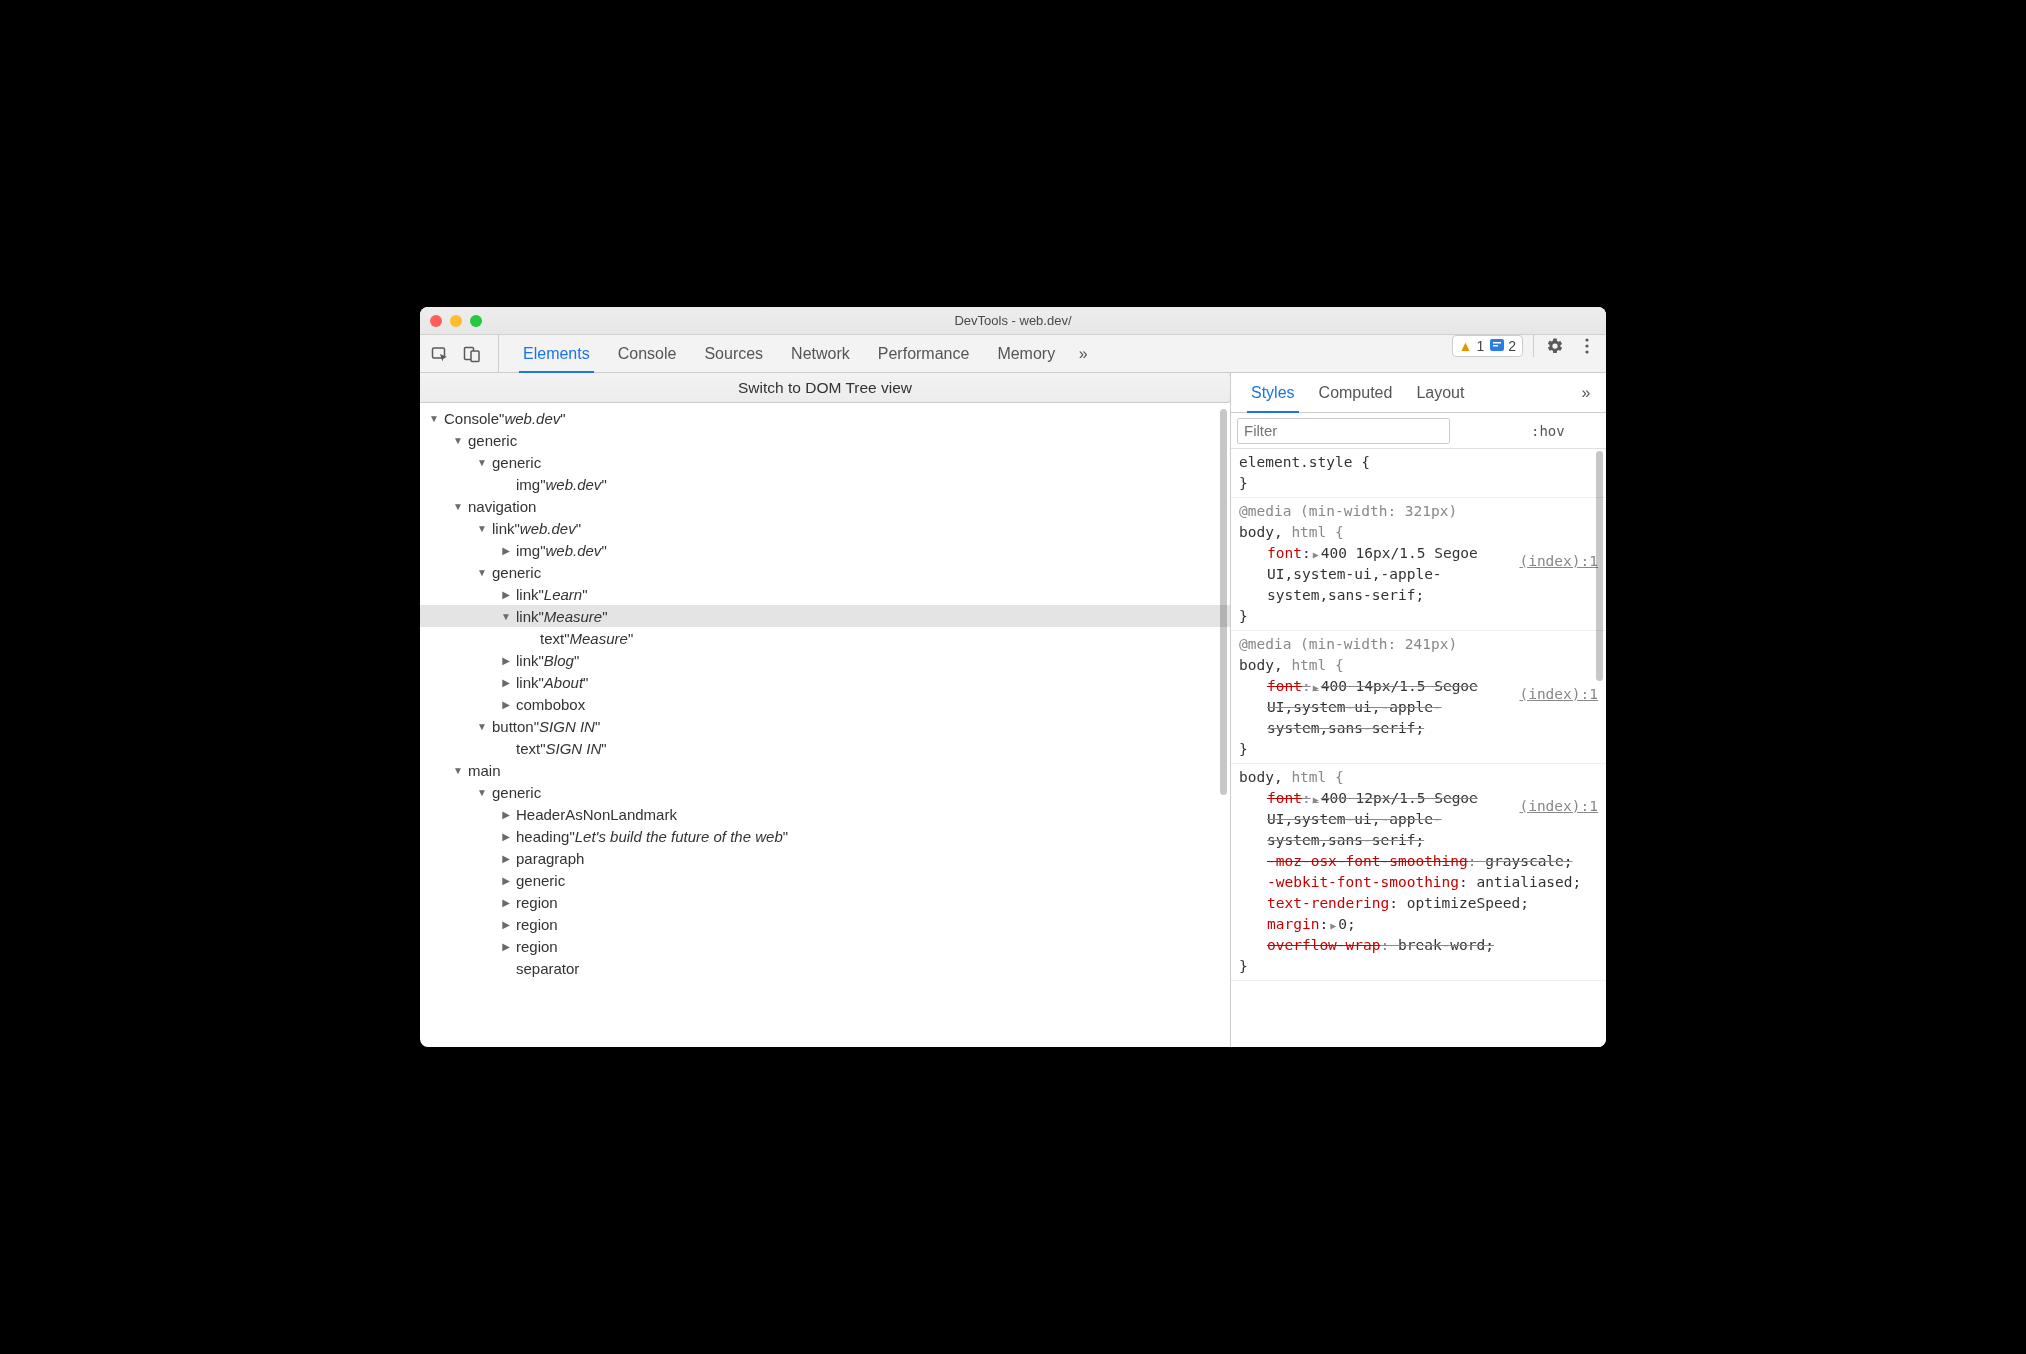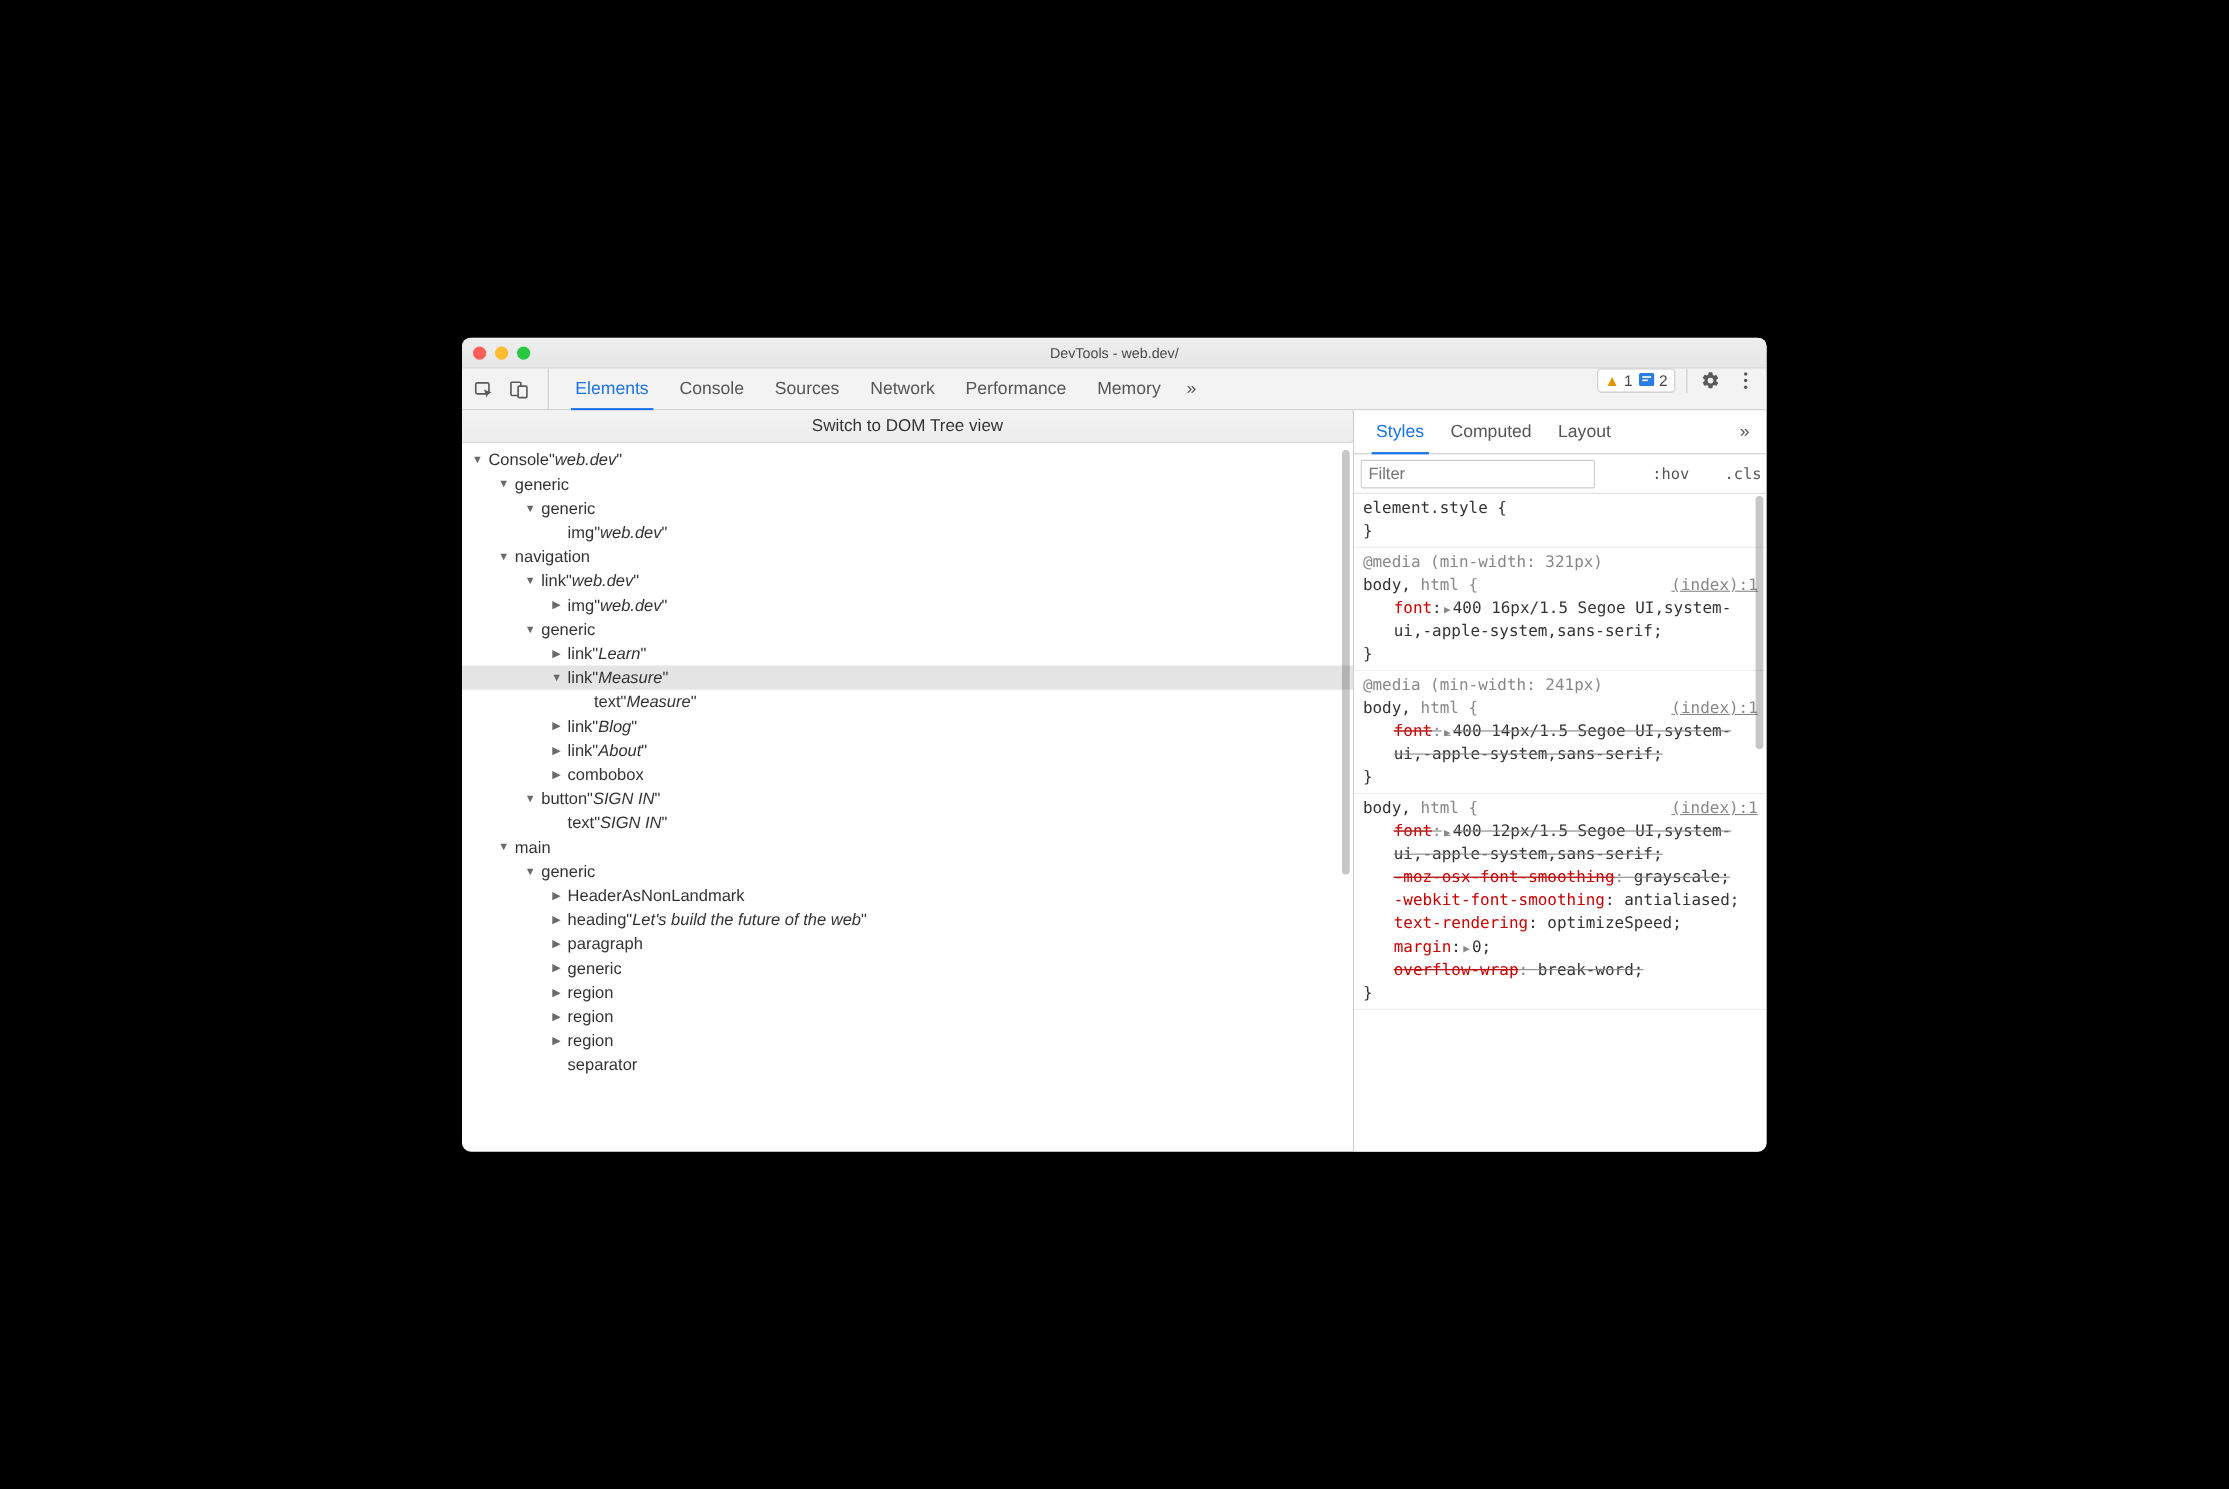--- a/index.html
+++ b/index.html
@@ -118,33 +118,33 @@
   }
   .styles-filterbar {
     height: 36px; display: flex; align-items: center; border-bottom: 1px solid #e1e1e1;
     padding: 0 6px; gap: 24px;
   }
   .filter-input {
     flex: 0 0 130px; height: 26px; border: 1px solid #ccc; border-radius: 2px;
     padding: 0 6px; font-size: 15px; color: #888; background: #fff;
   }
   .filter-spacer { flex: 1; }
-  .filter-btn { font-family: ui-monospace, Menlo, monospace; font-size: 14px; color: #555; cursor: pointer; padding: 0 4px; }
+  .filter-btn { font-family: ui-monospace, Menlo, monospace; font-size: 14px; color: #555; cursor: pointer; padding: 0 4px; margin-left: 29px; }
   .plus-btn { font-size: 18px; color: #555; cursor: pointer; padding: 0 4px; position: relative; }
   .plus-btn::after { content:''; position:absolute; right:-2px; bottom:0; border-left:4px solid transparent; border-right:0; border-bottom:5px solid #777; }
   .panel-toggle-icon { color: #555; cursor: pointer; display: flex; align-items:center; }
   .styles-body {
     flex: 1; overflow: auto; font-family: ui-monospace, SFMono-Regular, Menlo, Consolas, monospace;
     font-size: 14.5px; line-height: 1.45;
   }
   .rule { padding: 3px 8px 3px 8px; border-bottom: 1px solid #eee; color: #333; }
   .rule .selector { color: #333; }
   .rule .html-sel { color: #888; }
   .rule .media { color: #888; }
-  .rule .src-link { float: right; color: #888; text-decoration: underline; cursor: pointer; }
+  .rule .src-link { float: right; color: #888; text-decoration: underline; cursor: pointer; margin-top: 29px; }
   .decl { padding-left: 28px; }
   .decl .prop { color: #c80000; }
   .decl .val { color: #333; }
   .decl.strike { text-decoration: line-through; color: #888; }
   .decl.strike .prop { color: #c80000; text-decoration: line-through; }
   .decl .tri { color: #888; font-size: 10px; margin: 0 2px; }
   .styles-scrollbar { position: absolute; right: 3px; top: 78px; width: 7px; height: 230px; background: rgba(0,0,0,0.22); border-radius: 4px; }
 </style>
 </head>
 <body>

